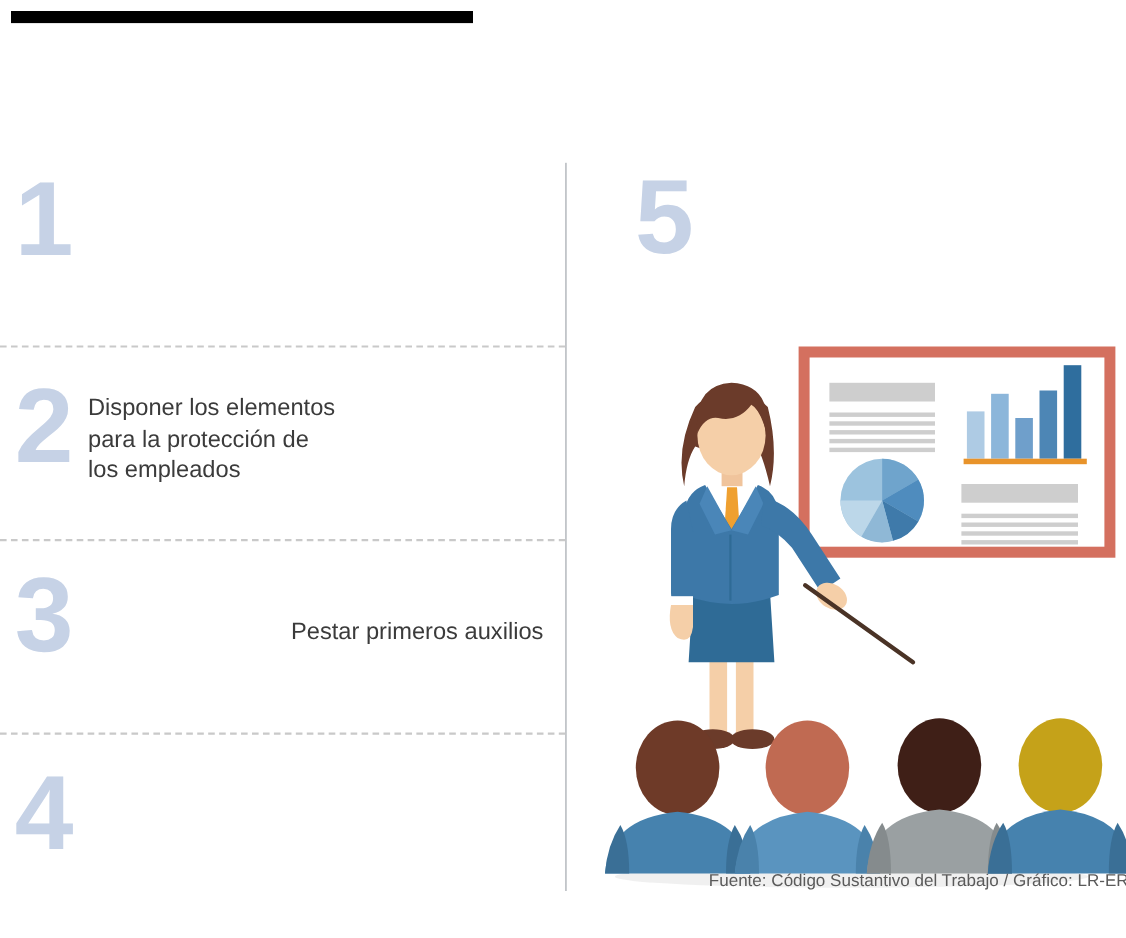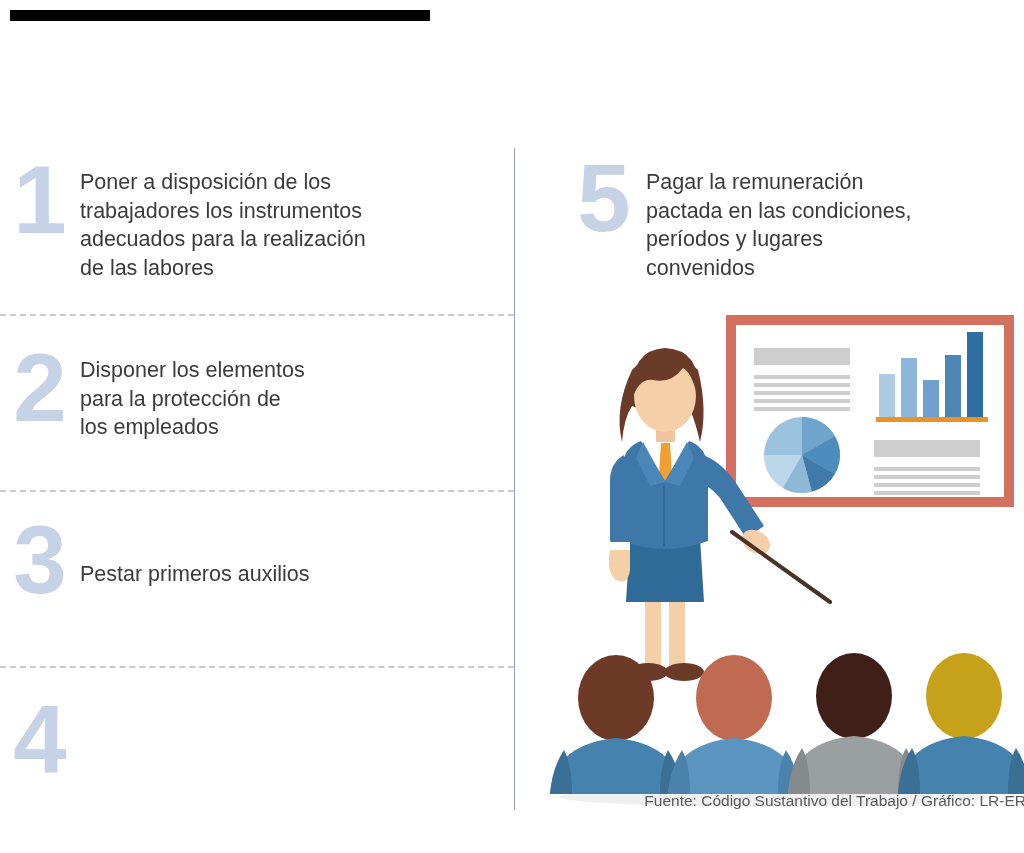--- a/index.html
+++ b/index.html
@@ -140,54 +140,46 @@
 <div id="infographic">
 
   <div class="top-rule"></div>
 
   <div class="col-divider"></div>
 
   <div class="left-col">
 
     <div class="item" style="top:8px;">
       <div class="item-num">1</div>
-      <div class="item-text">Poner a disposición de los
-trabajadores los instrumentos
-adecuados para la realización
-de las labores</div>
     </div>
     <div class="dash-sep" style="top:166px;"></div>
 
     <div class="item" style="top:196px;">
       <div class="item-num">2</div>
       <div class="item-text">Disponer los elementos
 para la protección de
 los empleados</div>
     </div>
     <div class="dash-sep" style="top:342px;"></div>
 
     <div class="item" style="top:368px;">
       <div class="item-num">3</div>
-      <div class="item-text" style="padding-top:44px;">Pestar primeros auxilios</div>
+      <div class="item-text" style="padding-top:44px;text-align:right;">Pestar primeros auxilios</div>
     </div>
     <div class="dash-sep" style="top:518px;"></div>
 
     <div class="item" style="top:548px;">
       <div class="item-num">4</div>
     </div>
   </div>
 
   <div class="right-col">
 
     <div class="item5">
       <div class="item-num big5">5</div>
-      <div class="item-text">Pagar la remuneración
-pactada en las condiciones,
-períodos y lugares
-convenidos</div>
     </div>
 
     <div class="illustration">
       <svg width="480" height="500" viewBox="0 0 480 500" xmlns="http://www.w3.org/2000/svg" role="img">
 
         <g>
           <rect x="182" y="5" width="288" height="192" fill="#d4705f"></rect>
           <rect x="192" y="15" width="268" height="172" fill="#ffffff"></rect>
 
           <g>

